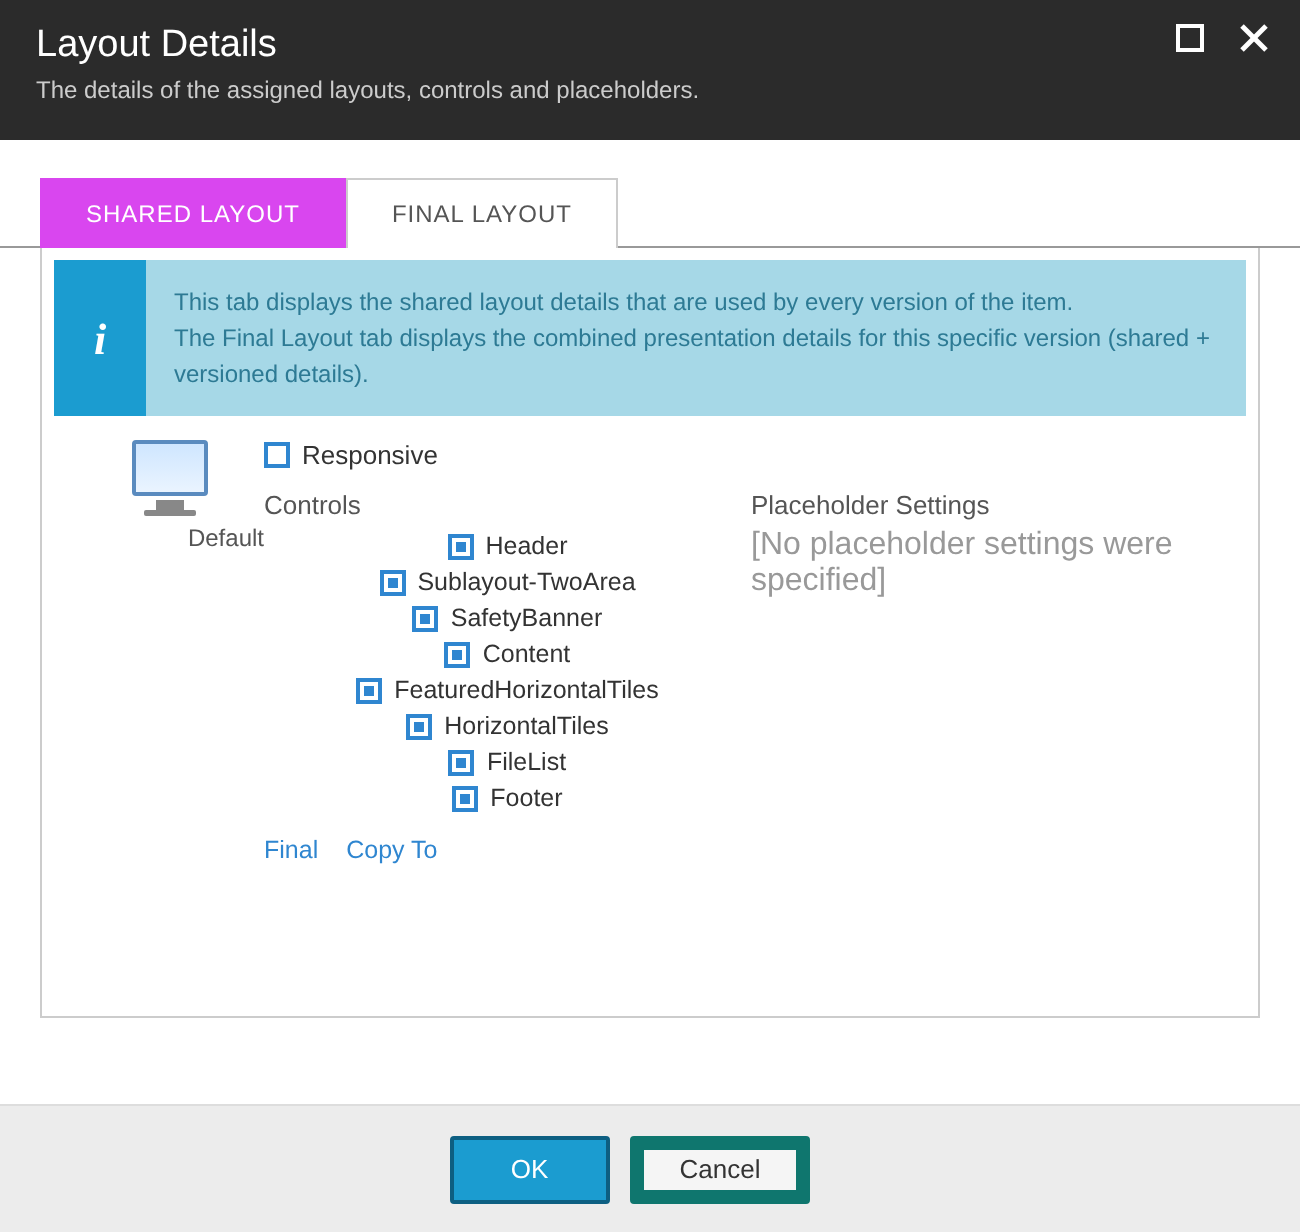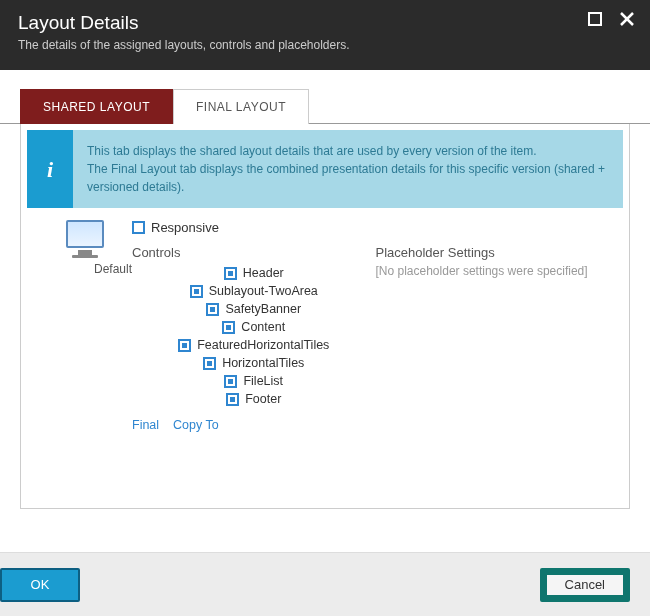--- a/index.html
+++ b/index.html
@@ -56,21 +56,21 @@
     letter-spacing: 0.5px;
     color: #666;
     background: #fff;
     cursor: pointer;
     border: 1px solid transparent;
     border-bottom: none;
     position: relative;
     top: 1px;
   }
   .tab.active {
-    background: #7f1d1d;
+    background: #d946ef;
     color: #fff;
   }
   .tab.inactive {
     border: 1px solid #ccc;
     border-bottom: none;
     color: #555;
   }
   .panel-wrap {
     margin: 0 20px;
     border: 1px solid #ccc;
@@ -177,21 +177,21 @@
     display: flex;
     align-items: center;
     gap: 6px;
     font-size: 12.5px;
     color: #333;
     padding: 2px 0;
     justify-content: center;
   }
   .placeholder-empty {
     color: #999;
-    font-size: 12px;
+    font-size: 16px;
     margin-top: 2px;
   }
   .actions {
     margin-top: 10px;
     display: flex;
     gap: 14px;
   }
   .actions a {
     color: #2f86d0;
     text-decoration: none;
@@ -199,21 +199,21 @@
     cursor: pointer;
   }
   .footer {
     position: absolute;
     bottom: 0; left: 0; right: 0;
     height: 64px;
     background: #ececec;
     border-top: 1px solid #ddd;
     display: flex;
     align-items: center;
-    justify-content: space-between;
+    justify-content: center;
     padding-right: 20px;
     gap: 10px;
   }
   .btn {
     min-width: 80px;
     height: 34px;
     border-radius: 2px;
     font-size: 13px;
     cursor: pointer;
     padding: 0 18px;

